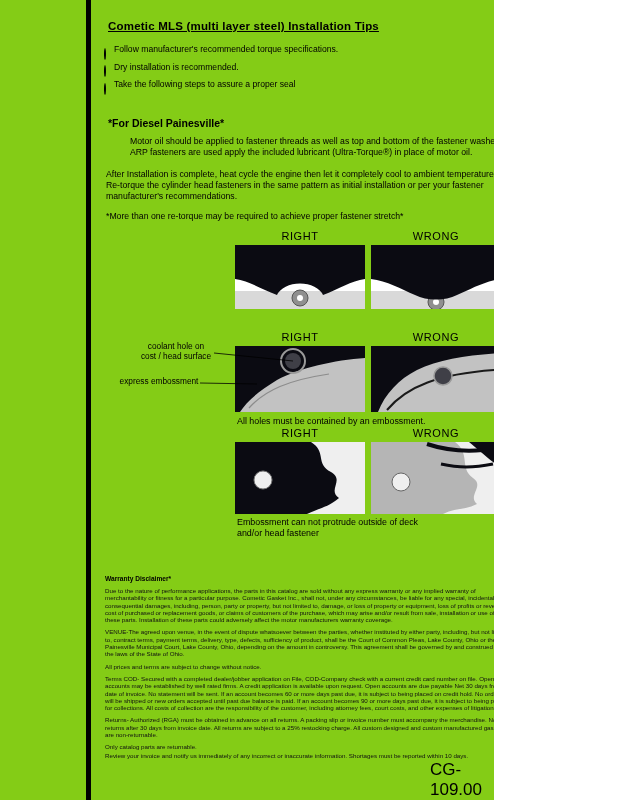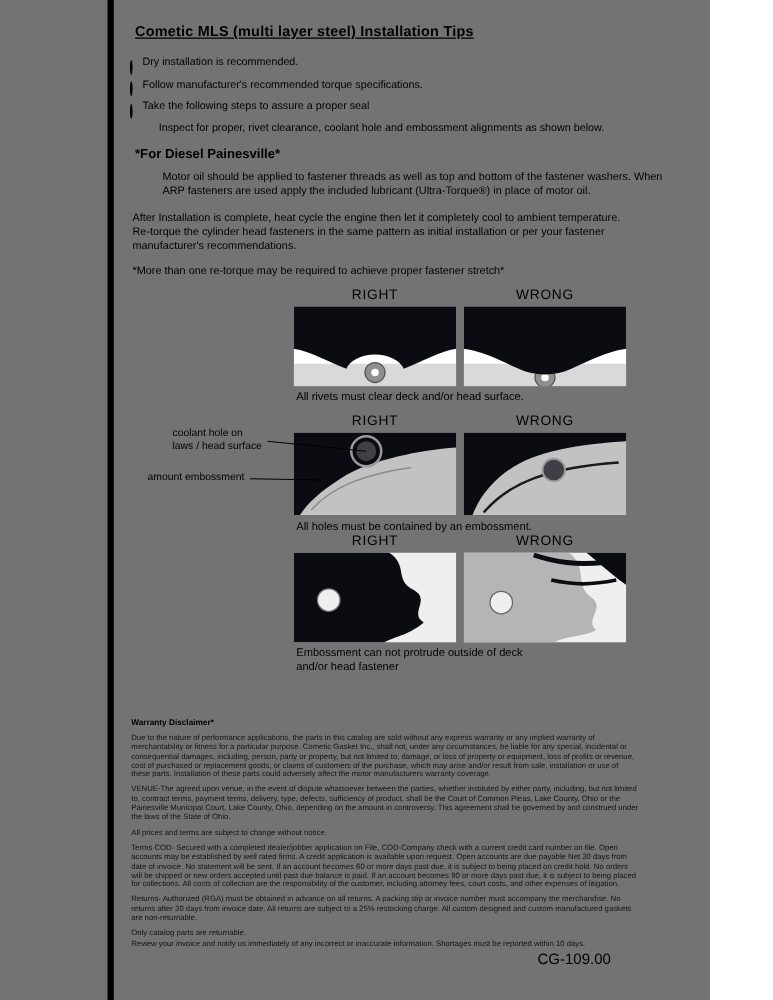--- a/index.html
+++ b/index.html
@@ -1,18 +1,18 @@
 <!DOCTYPE html>
 <html><head>
 <meta charset="utf-8">
 <style>
   * { margin:0; padding:0; box-sizing:border-box; }
   html,body { background:#fff; }
   .page {
-    position:relative; width:568px; height:800px; background:#737373;
+    position:relative; width:494px; height:800px; background:#84cc16;
     font-family:"Liberation Sans","DejaVu Sans",sans-serif; color:#000;
     overflow:hidden;
   }
   .left-rule { position:absolute; left:86px; top:0; width:5px; height:800px; background:#000; }
 
   .title {
     position:absolute; left:108px; top:20px;
     font-size:11.5px; font-weight:bold; text-decoration:underline; letter-spacing:0.2px;
   }
 
@@ -36,57 +36,56 @@
   .dg-img-row { position:absolute; left:235px; display:flex; gap:6px; }
   #row1 { top:245px; } #row2 { top:346px; } #row3 { top:442px; }
   .dg-img-row .box { width:130px; }
   .dg-img-row svg { display:block; }
 
   .caption { position:absolute; left:237px; font-size:8.9px; line-height:11px; }
   #cap1 { top:312px; width:260px; }
   #cap2 { top:416px; width:260px; }
   #cap3 { top:517px; width:205px; }
 
-  .callout { position:absolute; font-size:8.3px; line-height:9.5px; text-align:left; }
+  .callout { position:absolute; font-size:8.3px; line-height:9.5px; text-align:center; }
   #callout-coolant { left:138px; top:342px; width:76px; }
   #callout-emboss  { left:118px; top:377px; width:82px; }
   .pointer-overlay { position:absolute; left:195px; top:340px; pointer-events:none; }
 
   .disclaimer { position:absolute; left:105px; top:575px; width:406px; }
   .disclaimer h2 { font-size:6.6px; font-weight:bold; margin-bottom:5px; }
   .disclaimer p { font-size:6.2px; line-height:7.3px; margin-bottom:5px; color:#111; }
   .disclaimer p.tight { margin-bottom:1px; }
 
-  .footer-code { position:absolute; left:430px; top:760px; font-size:12px; }
+  .footer-code { position:absolute; left:430px; top:760px; font-size:17px; }
 </style>
 </head>
 <body>
 
 <div class="page">
 
   <div class="left-rule"></div>
 
   <h1 class="title">Cometic MLS (multi layer steel) Installation Tips</h1>
 
   <div class="tips">
     <div class="tip">
       <span class="marker"><span class="dot-open"></span></span>
-      <span>Dry installation is recommended.</span>
+      <span>Follow manufacturer's recommended torque specifications.</span>
     </div>
     <div class="tip">
       <span class="marker"><span class="dot-open"></span></span>
-      <span>Follow manufacturer's recommended torque specifications.</span>
+      <span>Dry installation is recommended.</span>
     </div>
     <div class="tip">
       <span class="marker"><span class="dot-open"></span></span>
       <span>Take the following steps to assure a proper seal</span>
     </div>
     <div class="tip sub">
       <span class="marker"><span class="dot-filled"></span></span>
-      <span>Inspect for proper, rivet clearance, coolant hole and embossment alignments as shown below.</span>
     </div>
   </div>
 
   <div class="diesel-heading">*For Diesel Painesville*</div>
   <p class="para" id="para1">Motor oil should be applied to fastener threads as well as top and bottom of the fastener washers. When ARP fasteners are used apply the included lubricant (Ultra-Torque®) in place of motor oil.</p>
   <p class="para" id="para2">After Installation is complete, heat cycle the engine then let it completely cool to ambient temperature. Re-torque the cylinder head fasteners in the same pattern as initial installation or per your fastener manufacturer's recommendations.</p>
   <p class="para" id="note">*More than one re-torque may be required to achieve proper fastener stretch*</p>
 
   <div class="dg-header-row" id="hdr1">
     <div class="cell">RIGHT</div>
@@ -105,21 +104,20 @@
     <div class="box">
       <svg width="130" height="64" viewBox="0 0 130 64">
         <rect width="130" height="64" fill="#ffffff"></rect>
         <rect y="46" width="130" height="18" fill="#d9d9d9"></rect>
         <circle cx="65" cy="57" r="8" fill="#8f8f8f" stroke="#555" stroke-width="1"></circle>
         <circle cx="65" cy="57" r="3" fill="#ffffff"></circle>
         <path d="M0,0 H130 V34 C114,36 100,44 86,50 C74,56 56,56 44,50 C30,44 16,36 0,34 Z" fill="#0b0b12"></path>
       </svg>
     </div>
   </div>
-  <div class="caption" id="cap1">All rivets must clear deck and/or head surface.</div>
 
   <div class="dg-header-row" id="hdr2">
     <div class="cell">RIGHT</div>
     <div class="cell">WRONG</div>
   </div>
   <div class="dg-img-row" id="row2">
     <div class="box">
       <svg width="130" height="66" viewBox="0 0 130 66">
         <rect width="130" height="66" fill="#c2c2c2"></rect>
         <path d="M0,0 H130 V12 C100,14 64,22 42,34 C24,45 12,55 5,66 L0,66 Z" fill="#0b0b12"></path>
@@ -134,23 +132,23 @@
         <path d="M0,0 H130 V7 C98,9 68,13 46,24 C28,33 14,48 7,66 L0,66 Z" fill="#0b0b12"></path>
         <path d="M16,64 C36,40 68,28 124,24" fill="none" stroke="#1a1a1a" stroke-width="2"></path>
         <circle cx="72" cy="30" r="9" fill="#3f3f47" stroke="#9a9a9a" stroke-width="1.5"></circle>
       </svg>
     </div>
   </div>
   <div class="caption" id="cap2">All holes must be contained by an embossment.</div>
 
   <div class="callout" id="callout-coolant">
     <div>coolant hole on</div>
-    <div>laws / head surface</div>
+    <div>cost / head surface</div>
   </div>
-  <div class="callout" id="callout-emboss">amount embossment</div>
+  <div class="callout" id="callout-emboss">express embossment</div>
   <svg class="pointer-overlay" width="120" height="50" viewBox="0 0 120 50">
     <line x1="19" y1="13" x2="98" y2="21" stroke="#000" stroke-width="0.8"></line>
     <line x1="5" y1="43" x2="62" y2="44" stroke="#000" stroke-width="0.8"></line>
   </svg>
 
   <div class="dg-header-row" id="hdr3">
     <div class="cell">RIGHT</div>
     <div class="cell">WRONG</div>
   </div>
   <div class="dg-img-row" id="row3">

